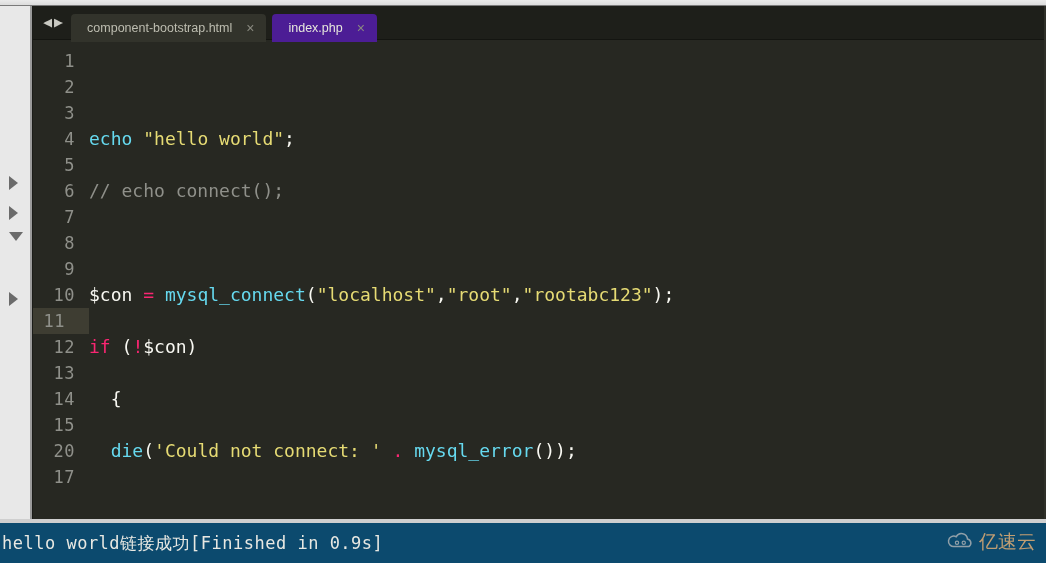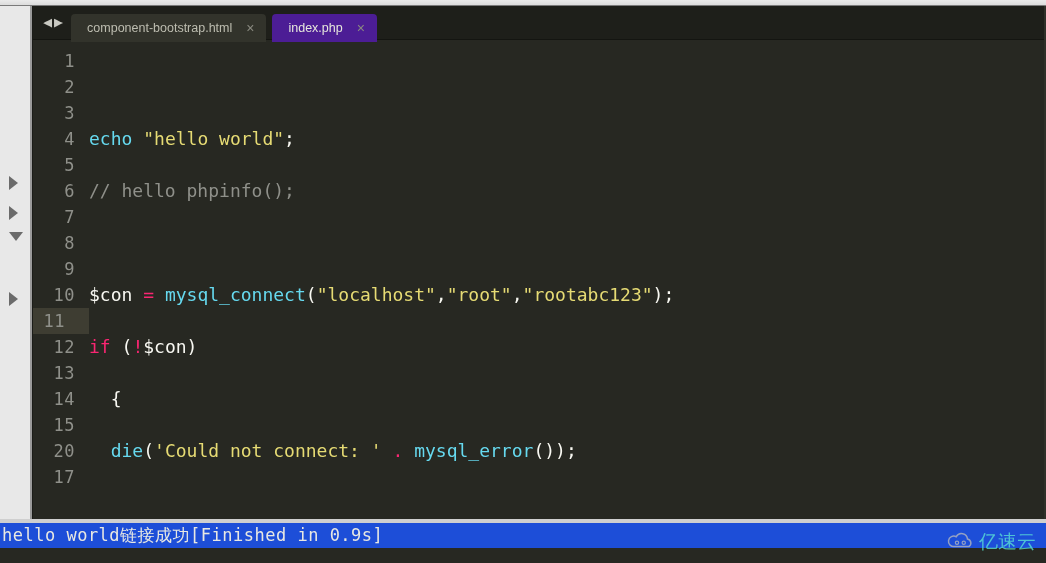--- a/index.html
+++ b/index.html
@@ -139,40 +139,40 @@
   .fn   { color: #66d9ef; }   
   .str  { color: #e6db74; }   
   .cmt  { color: #8f908a; }   
   .var  { color: #f8f8f2; }
   .php  { color: #f8f8f2; }
   .punc { color: #f8f8f2; }
   .gutter .hl { background:#3e3d32; display:block; margin-right:-14px; padding-right:24px;}
 
   
   .console {
-    height: 29px;
+    height: 44px;
     border-top: 4px solid #cfcfcf;
-    background: #1d4ed8;
+    background: #0c4a6e;
     display: flex;
     flex-direction: column;
     justify-content: center;
   }
   .console-line {
     padding: 8px 6px 8px 2px;
     font-size: 17px;
     color: #e8e8e2;
     font-family: "Consolas", monospace;
     letter-spacing: 0.5px;
   }
 
   
   .watermark {
     position: absolute;
     right: 10px; bottom: 8px;
-    color: #5eead4;
+    color: #fdba74;
     font-size: 19px;
     font-family: "Segoe UI", Arial, sans-serif;
     display:flex; align-items:center; gap:4px;
     opacity:.75;
     pointer-events:none;
   }
   .watermark svg { width:30px; height:20px; }
 
   
   .scroll-preview {
@@ -230,21 +230,21 @@
         <div>13</div>
         <div>14</div>
         <div>15</div>
         <div>20</div>
         <div>17</div>
       </div>
 
       <div class="code">
 <div> </div>
 <div><span class="fn">echo</span><span> </span><span class="str">"hello world"</span><span class="punc">;</span></div>
-<div><span class="cmt">// hello phpinfo();</span></div>
+<div><span class="cmt">// echo connect();</span></div>
 <div> </div>
 <div><span class="var">$con</span><span> </span><span class="kw">=</span><span> </span><span class="fn">mysql_connect</span><span class="punc">(</span><span class="str">"localhost"</span><span class="punc">,</span><span class="str">"root"</span><span class="punc">,</span><span class="str">"rootabc123"</span><span class="punc">)</span><span class="punc">;</span></div>
 <div><span class="kw">if</span><span> </span><span class="punc">(</span><span class="kw">!</span><span class="var">$con</span><span class="punc">)</span></div>
 <div><span>  </span><span class="punc">{</span></div>
 <div><span>  </span><span class="fn">die</span><span class="punc">(</span><span class="str">'Could not connect: '</span><span> </span><span class="kw">.</span><span> </span><span class="fn">mysql_error</span><span class="punc">()</span><span class="punc">)</span><span class="punc">;</span></div>
 
 
 
 
 

